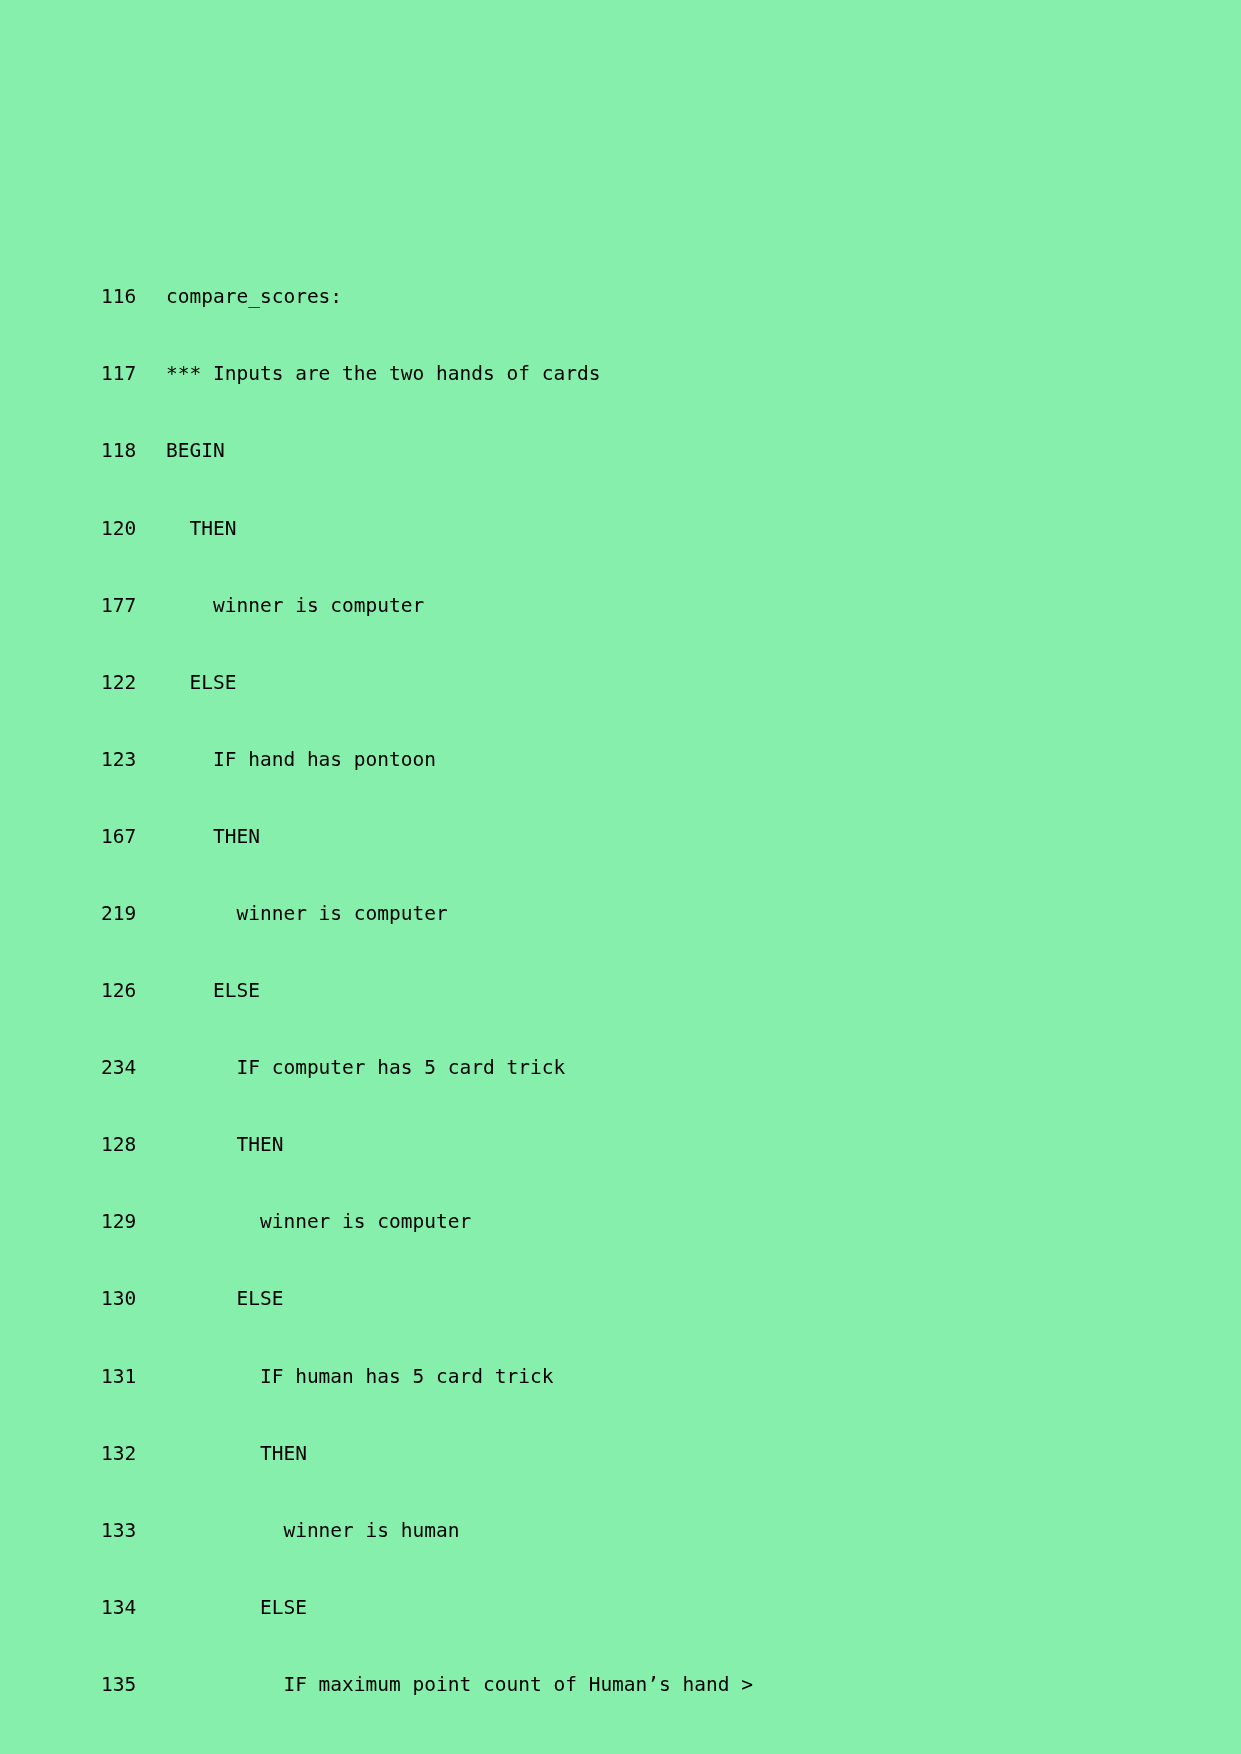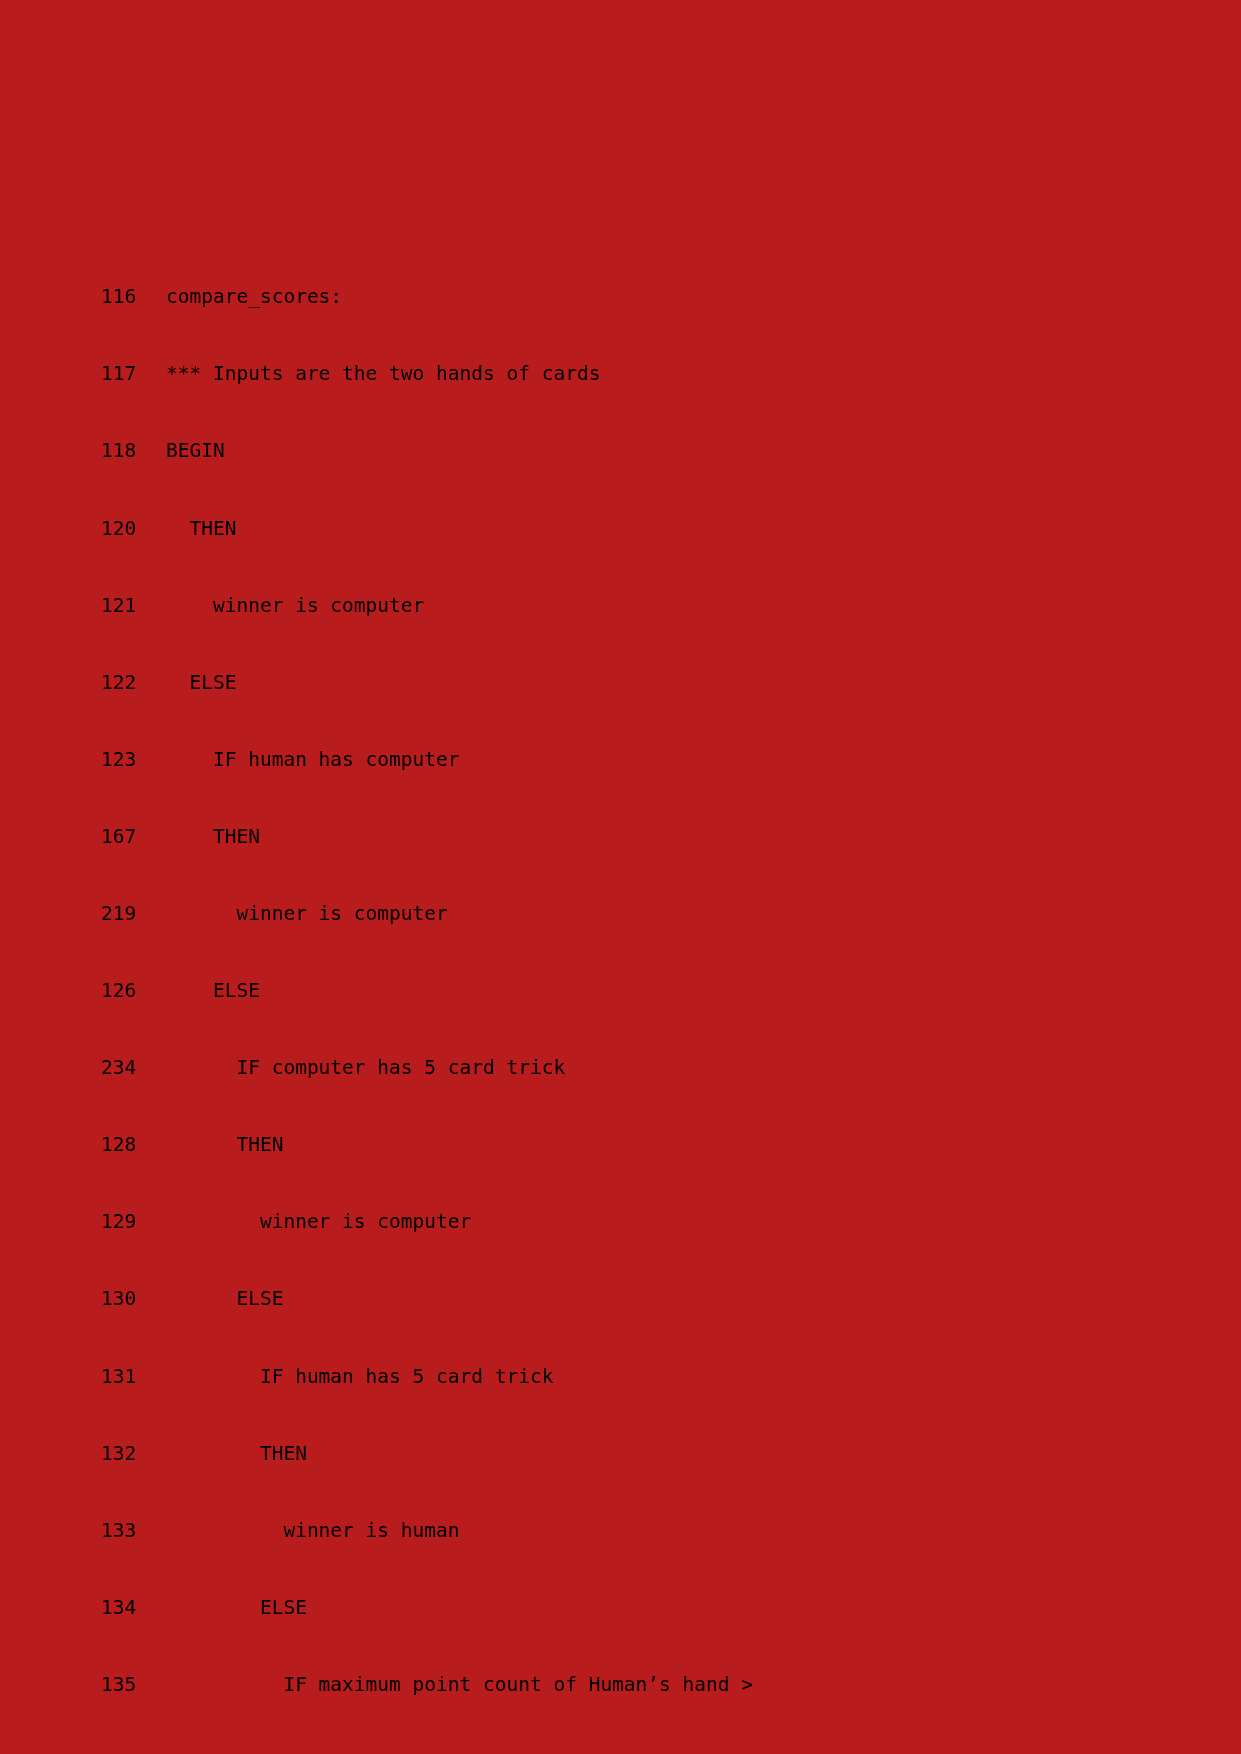--- a/index.html
+++ b/index.html
@@ -12,21 +12,21 @@
     width: 1241px;
     height: 1754px;
     font-family: "DejaVu Sans Mono", "Liberation Mono", monospace;
     color: #000000;
     overflow: hidden;
   }
   .page {
     position: relative;
     width: 1241px;
     height: 1754px;
-    background: #b91c1c;
+    background: #86efac;
     box-sizing: border-box;
     padding: 130px 0 0 101px;
   }
   .listing {
     font-size: 19.5px;
     line-height: 25.7px;
     white-space: pre;
     letter-spacing: 0px;
   }
   .code-line {
@@ -48,23 +48,23 @@
 
 <div class="page">
   <div class="listing">
 
     
     <div class="code-block">
       <span class="code-line"><span class="line-no">116</span><span class="line-text">compare_scores:</span></span>
       <span class="code-line"><span class="line-no">117</span><span class="line-text">*** Inputs are the two hands of cards</span></span>
       <span class="code-line"><span class="line-no">118</span><span class="line-text">BEGIN</span></span>
       <span class="code-line"><span class="line-no">120</span><span class="line-text">  THEN</span></span>
-      <span class="code-line"><span class="line-no">121</span><span class="line-text">    winner is computer</span></span>
+      <span class="code-line"><span class="line-no">177</span><span class="line-text">    winner is computer</span></span>
       <span class="code-line"><span class="line-no">122</span><span class="line-text">  ELSE</span></span>
-      <span class="code-line"><span class="line-no">123</span><span class="line-text">    IF human has computer</span></span>
+      <span class="code-line"><span class="line-no">123</span><span class="line-text">    IF hand has pontoon</span></span>
       <span class="code-line"><span class="line-no">167</span><span class="line-text">    THEN</span></span>
       <span class="code-line"><span class="line-no">219</span><span class="line-text">      winner is computer</span></span>
       <span class="code-line"><span class="line-no">126</span><span class="line-text">    ELSE</span></span>
       <span class="code-line"><span class="line-no">234</span><span class="line-text">      IF computer has 5 card trick</span></span>
       <span class="code-line"><span class="line-no">128</span><span class="line-text">      THEN</span></span>
       <span class="code-line"><span class="line-no">129</span><span class="line-text">        winner is computer</span></span>
       <span class="code-line"><span class="line-no">130</span><span class="line-text">      ELSE</span></span>
       <span class="code-line"><span class="line-no">131</span><span class="line-text">        IF human has 5 card trick</span></span>
       <span class="code-line"><span class="line-no">132</span><span class="line-text">        THEN</span></span>
       <span class="code-line"><span class="line-no">133</span><span class="line-text">          winner is human</span></span>

